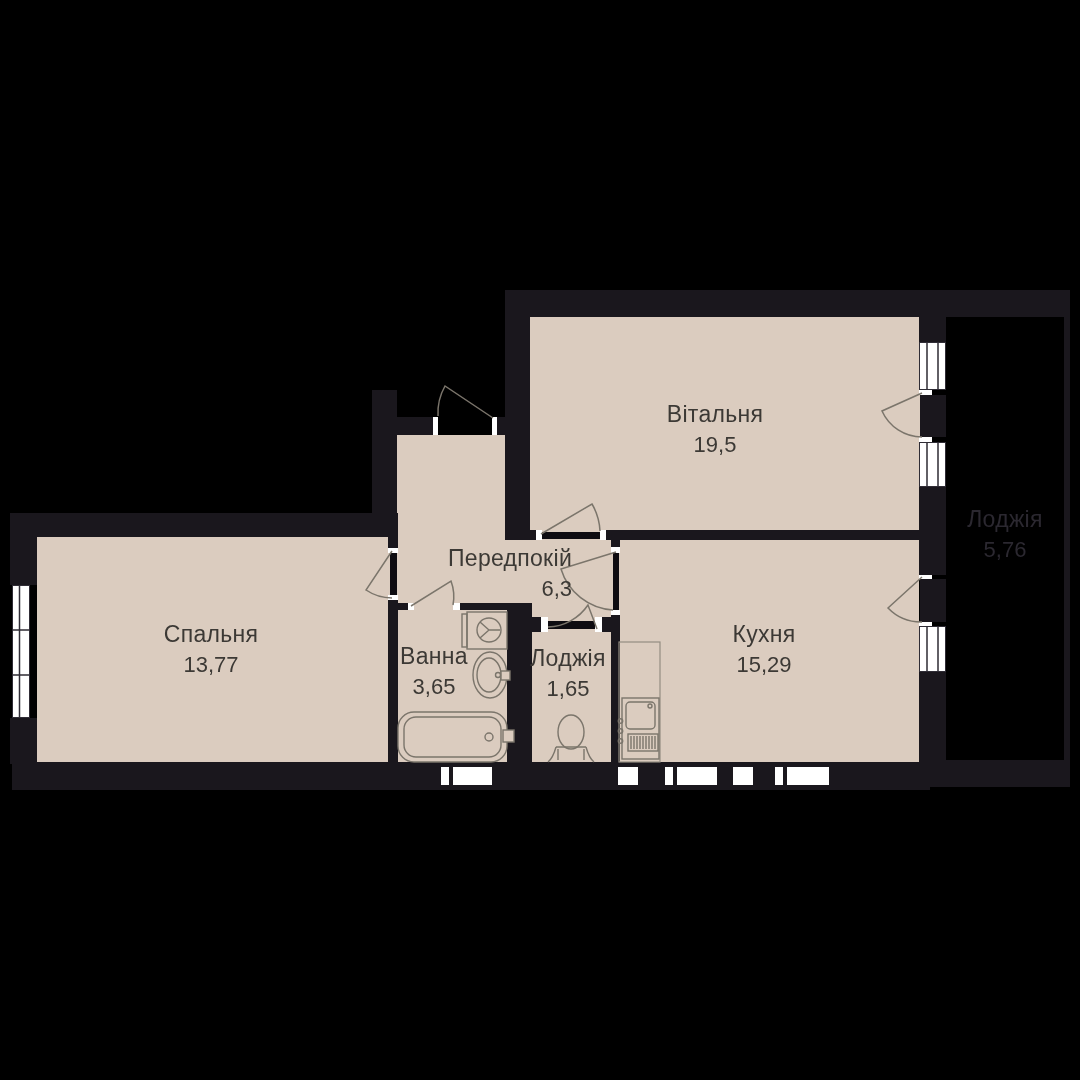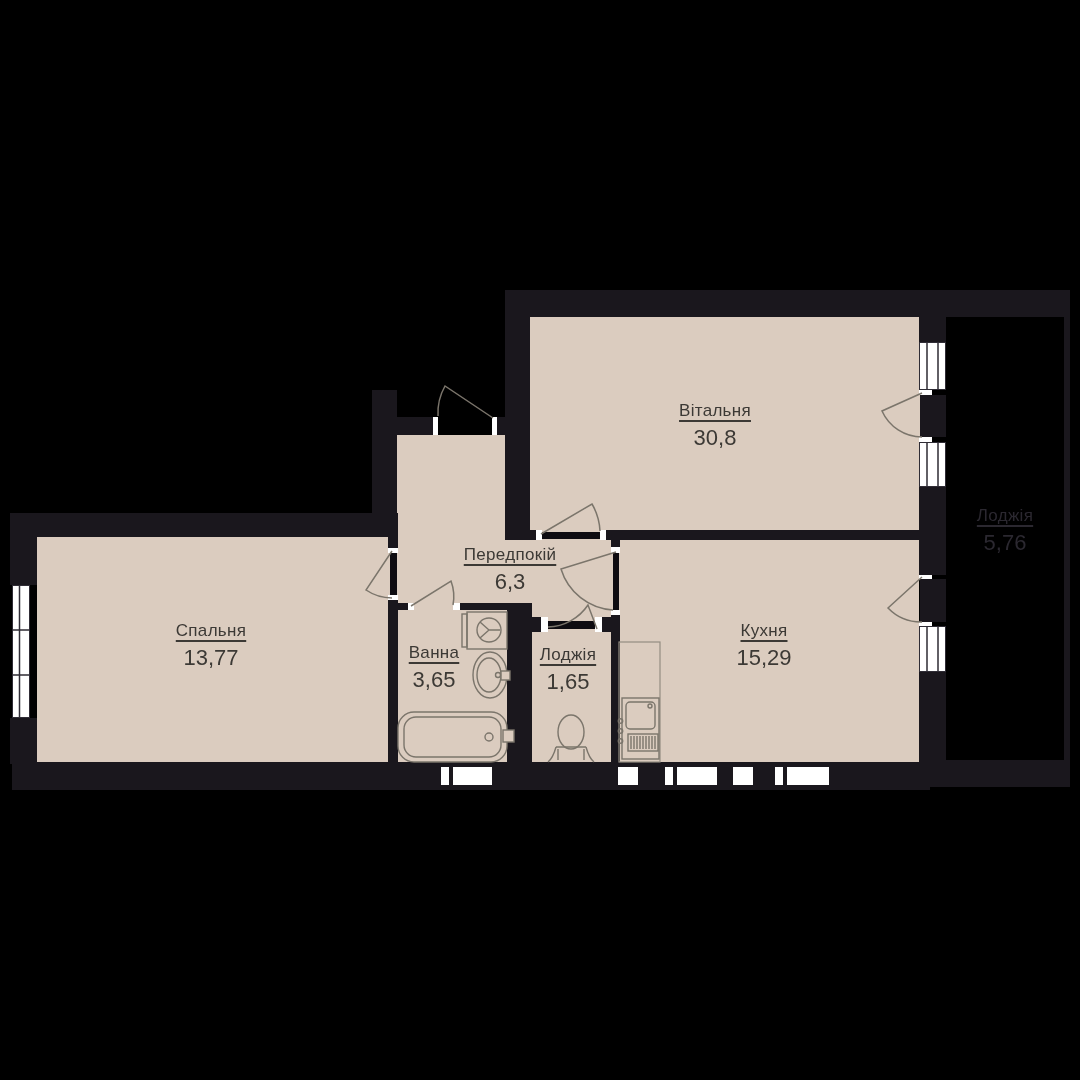--- a/index.html
+++ b/index.html
@@ -19,22 +19,22 @@
          font-family:"Liberation Sans","DejaVu Sans",sans-serif;}
   .abs{position:absolute;}
   .wall{position:absolute;background:var(--wall);}
   .floor{position:absolute;background:var(--floor);}
   .jamb{position:absolute;background:var(--white);}
   .leaf{position:absolute;background:var(--leaf);}
   .vent{position:absolute;background:var(--white);}
   .win{position:absolute;background:var(--white);border:1.5px solid var(--winb);box-sizing:border-box;}
   svg.overlay{position:absolute;left:0;top:0;pointer-events:none;}
   .room-label{position:absolute;transform:translateX(-50%);text-align:center;color:var(--label);}
-  .room-label .nm{display:block;font-size:17px;letter-spacing:.3px;
-      text-decoration:underline;text-decoration-thickness:1.5px;text-underline-offset:4px;}
+  .room-label .nm{display:block;font-size:23px;letter-spacing:.3px;
+      text-decoration-thickness:1.5px;text-underline-offset:4px;}
   .room-label .ar{display:block;font-size:22px;margin-top:4px;}
   .room-label.loggia{color:var(--loggia-label);text-align:center;}
 </style>
 </head>
 <body>
 
 <div id="stage">
 
   <div class="floor" style="left:530px;top:315px;width:390px;height:215px;"></div>
   <div class="floor" style="left:37px;top:537px;width:351px;height:225px;"></div>
@@ -179,27 +179,27 @@
       <rect x="628" y="734" width="30" height="17"></rect>
       <path d="M 631 736 V 749 M 634 736 V 749 M 637 736 V 749 M 640 736 V 749 M 643 736 V 749 M 646 736 V 749 M 649 736 V 749 M 652 736 V 749 M 655 736 V 749"></path>
       <circle cx="620.5" cy="721" r="2.2"></circle>
       <circle cx="620.5" cy="731" r="2.2"></circle>
       <circle cx="620.5" cy="741" r="2.2"></circle>
     </g>
   </svg>
 
   <div class="room-label" style="left:715px;top:401px;">
     <span class="nm">Вітальня</span>
-    <span class="ar">30,8</span>
+    <span class="ar">19,5</span>
   </div>
   <div class="room-label" style="left:211px;top:621px;">
     <span class="nm">Спальня</span>
     <span class="ar">13,77</span>
   </div>
-  <div class="room-label" style="left:510px;top:545px;">
+  <div class="room-label" style="left:510px;top:545px;text-align:right;">
     <span class="nm">Передпокій</span>
     <span class="ar">6,3</span>
   </div>
   <div class="room-label" style="left:434px;top:643px;">
     <span class="nm">Ванна</span>
     <span class="ar">3,65</span>
   </div>
   <div class="room-label" style="left:568px;top:645px;">
     <span class="nm">Лоджія</span>
     <span class="ar">1,65</span>

